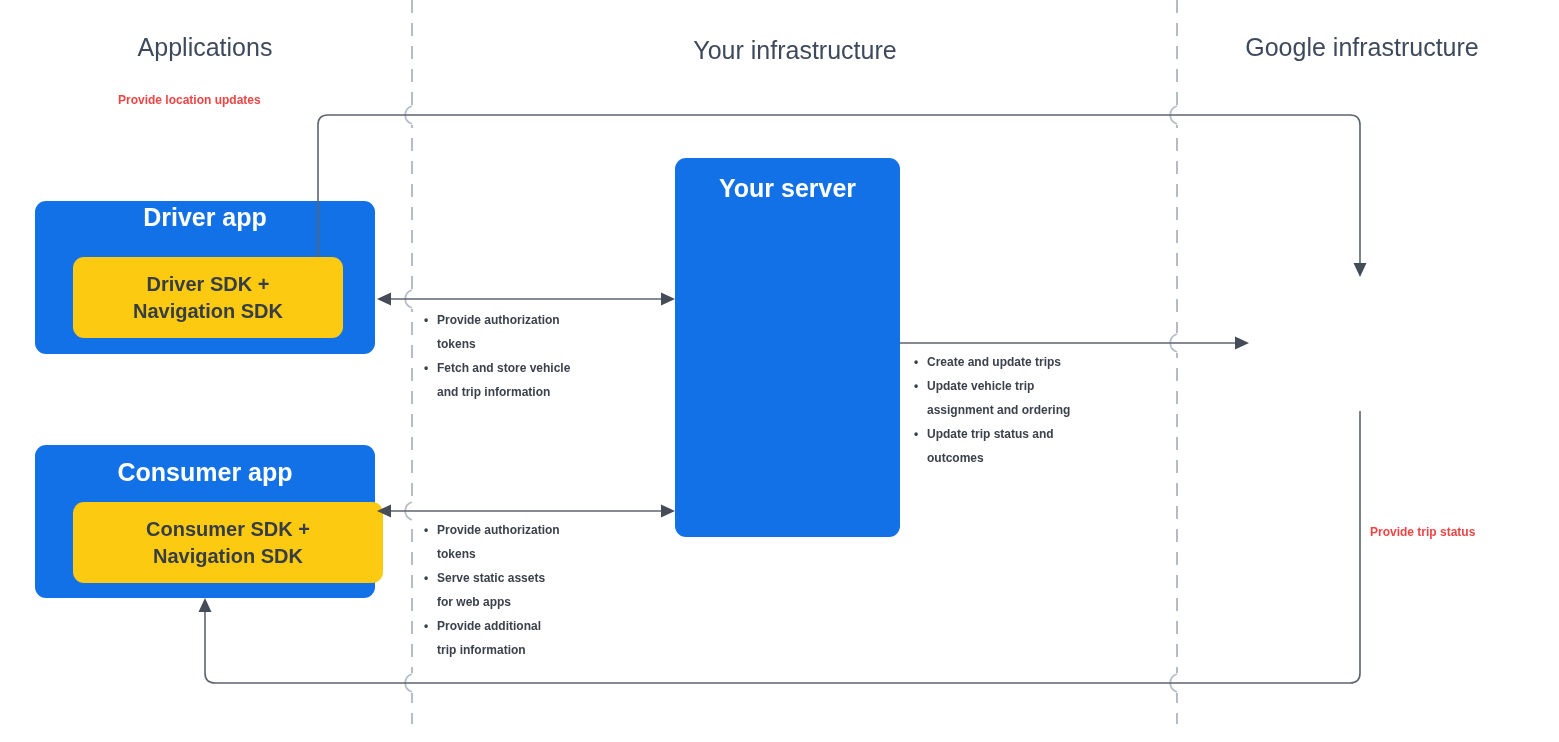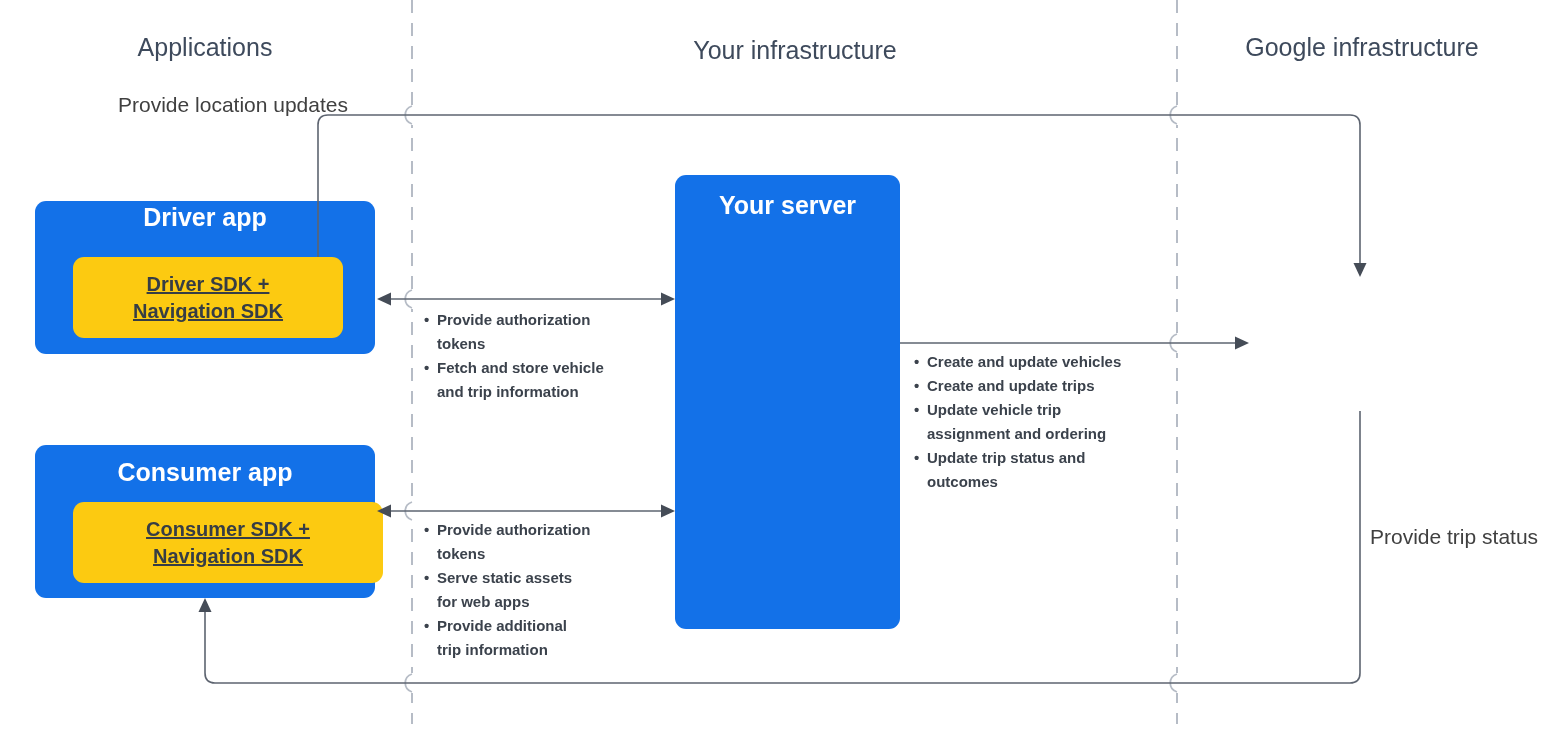--- a/index.html
+++ b/index.html
@@ -33,41 +33,40 @@
     font-size:25px;
   }
   .sdk-box{
     display:flex;align-items:center;justify-content:center;
     text-align:center;
     font-weight:bold;
     font-size:20px;
     line-height:27px;
     color:#363d45;
     padding:0 28px;
-    text-decoration:underline;
   }
   .fleet-box{
     display:flex;align-items:center;justify-content:center;
     text-align:center;
     font-weight:bold;
     font-size:27px;
     color:#363d45;
   }
   .edge-label{
     position:absolute;
-    font-size:21px;
-    font-weight:normal;
-    color:#404040;
+    font-size:12px;
+    font-weight:bold;
+    color:#ef4444;
     white-space:nowrap;
   }
   .bullet-list{
     position:absolute;
     margin:0;padding:0;
     list-style:none;
-    font-size:15px;
+    font-size:12px;
     font-weight:bold;
     line-height:24px;
     color:#3b424c;
   }
   .bullet-list li{
     position:relative;
     padding-left:13px;
   }
   .bullet-list li::before{
     content:"\2022";
@@ -97,21 +96,21 @@
       <span>Driver SDK + Navigation SDK</span>
     </div>
 
     <div class="node blue" style="left:35px;top:445px;width:340px;height:153px;">
       <div class="node-title" style="margin-top:13px;">Consumer app</div>
     </div>
     <div class="node yellow sdk-box" style="left:73px;top:502px;width:310px;height:81px;">
       <span>Consumer SDK + Navigation SDK</span>
     </div>
 
-    <div class="node blue" style="left:675px;top:175px;width:225px;height:454px;">
+    <div class="node blue" style="left:675px;top:158px;width:225px;height:379px;">
       <div class="node-title" style="margin-top:16px;">Your server</div>
     </div>
 
   </div>
 
   <svg id="wire-layer" width="1559" height="742" viewBox="0 0 1559 742">
 
     <line x1="412" y1="0" x2="412" y2="724" stroke="#b6bcc6" stroke-width="2" stroke-dasharray="13 10"></line>
     <line x1="1177" y1="0" x2="1177" y2="724" stroke="#b6bcc6" stroke-width="2" stroke-dasharray="13 10"></line>
 
@@ -169,23 +168,20 @@
         <span class="line">tokens</span>
       </li>
       <li>
         <span class="line">Fetch and store vehicle</span>
         <span class="line">and trip information</span>
       </li>
     </ul>
 
     <ul class="bullet-list" style="left:914px;top:350px;">
       <li>
-        <span class="line">Create and update vehicles</span>
-      </li>
-      <li>
         <span class="line">Create and update trips</span>
       </li>
       <li>
         <span class="line">Update vehicle trip</span>
         <span class="line">assignment and ordering</span>
       </li>
       <li>
         <span class="line">Update trip status and</span>
         <span class="line">outcomes</span>
       </li>

